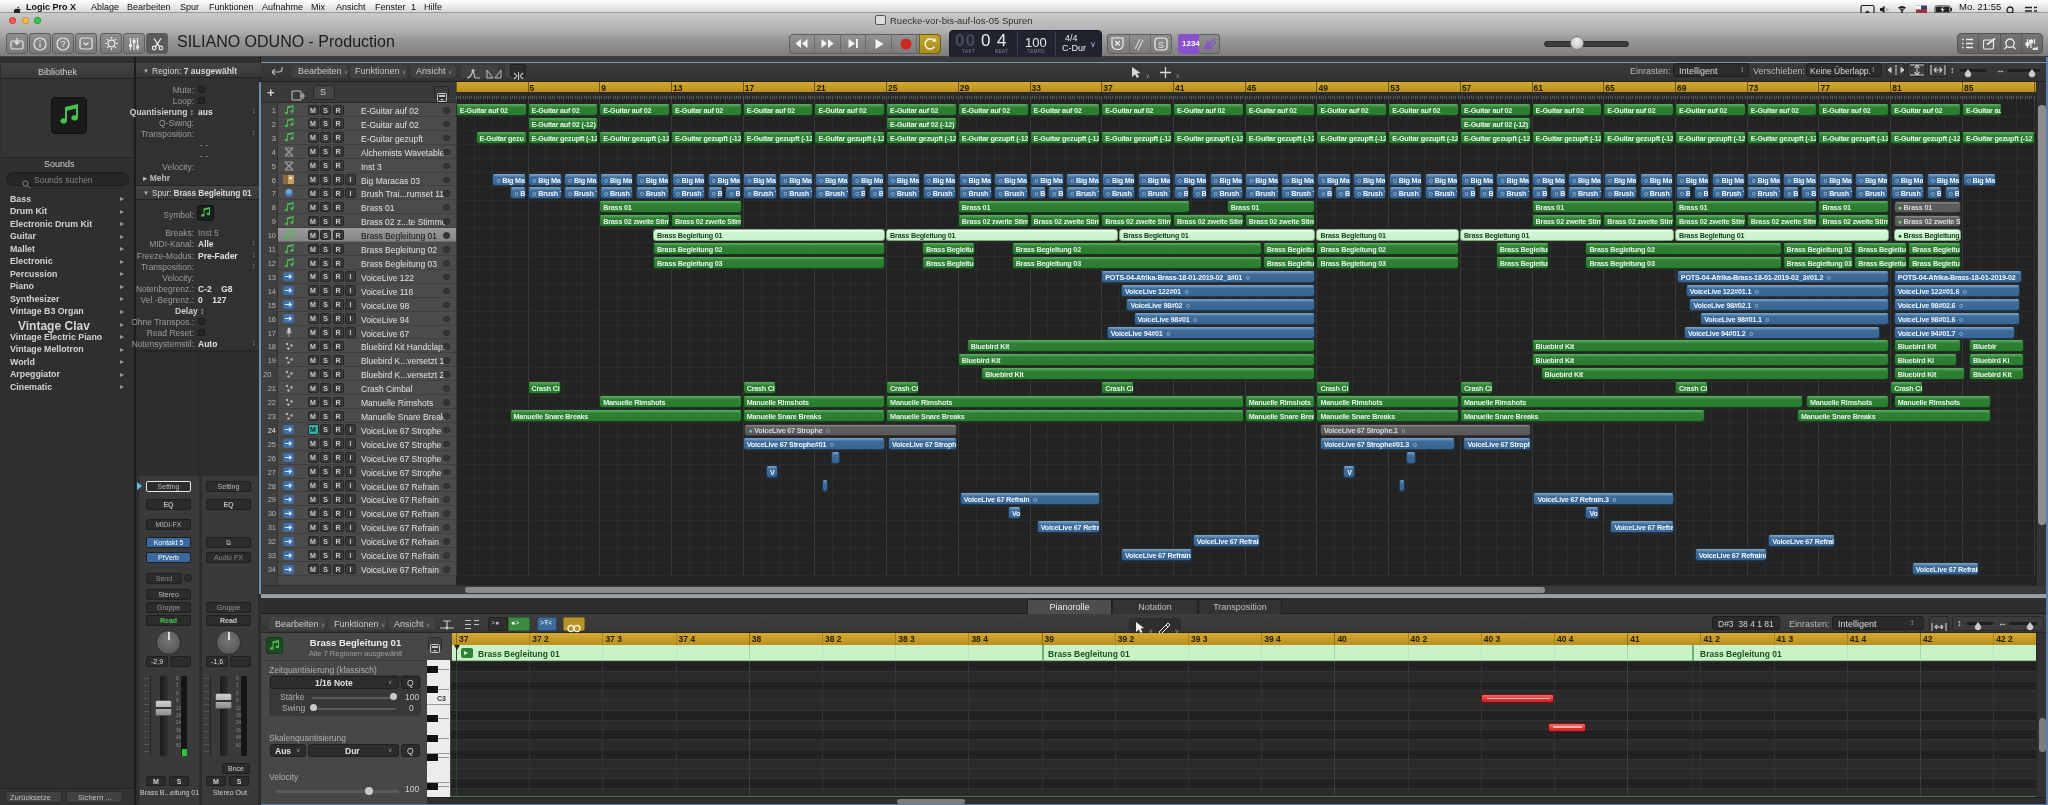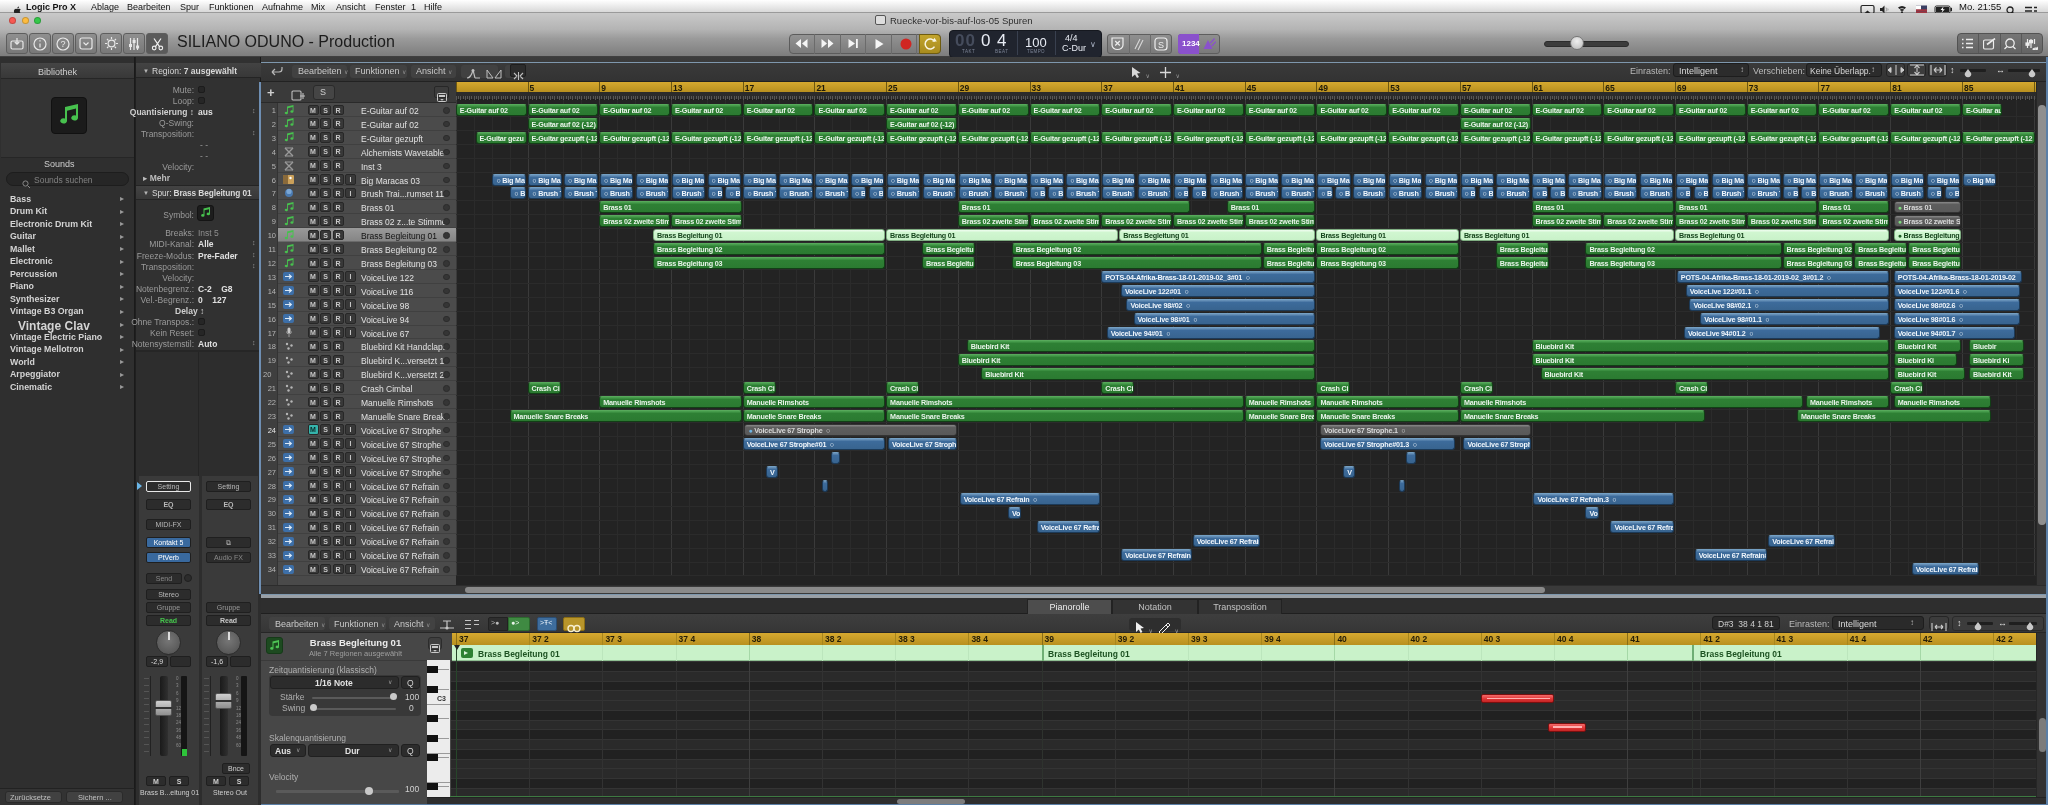--- a/index.html
+++ b/index.html
@@ -331,21 +331,21 @@
 <div style="left:194px;top:261.5px;font-size:8.5px;color:#9b9b9b;transform:translateX(-100%);white-space:nowrap">Transposition:</div>
 <div style="left:252px;top:261.5px;font-size:7px;color:#909090">↕</div>
 <div style="left:194px;top:272.5px;font-size:8.5px;color:#9b9b9b;transform:translateX(-100%);white-space:nowrap">Velocity:</div>
 <div style="left:194px;top:283.5px;font-size:8.5px;color:#9b9b9b;transform:translateX(-100%);white-space:nowrap">Notenbegrenz.:</div>
 <div style="left:198px;top:283.5px;font-size:8.5px;color:#e0e0e0;font-weight:bold;white-space:nowrap">C-2&nbsp;&nbsp;&nbsp;&nbsp;G8</div>
 <div style="left:194px;top:294.5px;font-size:8.5px;color:#9b9b9b;transform:translateX(-100%);white-space:nowrap">Vel.-Begrenz.:</div>
 <div style="left:198px;top:294.5px;font-size:8.5px;color:#e0e0e0;font-weight:bold;white-space:nowrap">0&nbsp;&nbsp;&nbsp;&nbsp;127</div>
 <div style="left:175px;top:305.5px;font-size:8.5px;color:#cfcfcf"><b>Delay</b> ↕</div>
 <div style="left:194px;top:316.5px;font-size:8.5px;color:#9b9b9b;transform:translateX(-100%);white-space:nowrap">Ohne Transpos.:</div>
 <div style="left:198px;top:317.5px;width:7px;height:7px;background:#262626;border:1px solid #1c1c1c;border-radius:2px"></div>
-<div style="left:194px;top:327.5px;font-size:8.5px;color:#9b9b9b;transform:translateX(-100%);white-space:nowrap">Kein Reset:</div>
+<div style="left:194px;top:327.5px;font-size:8.5px;color:#9b9b9b;transform:translateX(-100%);white-space:nowrap">Read Reset:</div>
 <div style="left:198px;top:328.5px;width:7px;height:7px;background:#262626;border:1px solid #1c1c1c;border-radius:2px"></div>
 <div style="left:194px;top:338.5px;font-size:8.5px;color:#9b9b9b;transform:translateX(-100%);white-space:nowrap">Notensystemstil:</div>
 <div style="left:198px;top:338.5px;font-size:8.5px;color:#e0e0e0;font-weight:bold;white-space:nowrap">Auto</div>
 <div style="left:252px;top:338.5px;font-size:7px;color:#909090">↕</div>
 <div style="left:136px;top:350px;width:125px;height:2px;background:#262626"></div>
 <div style="left:136px;top:352px;width:125px;height:453px;background:#2d2d2d"></div>
 <div style="left:198px;top:352px;width:1px;height:453px;background:#242424"></div>
 <div style="left:139px;top:476px;width:60px;height:329px;background:#3a3a3a"></div>
 <div style="left:202px;top:476px;width:56px;height:329px;background:#3a3a3a"></div>
 <div style="left:137px;top:482px;width:0;height:0;border-top:4px solid transparent;border-bottom:4px solid transparent;border-left:5px solid #6ab6e8"></div>

